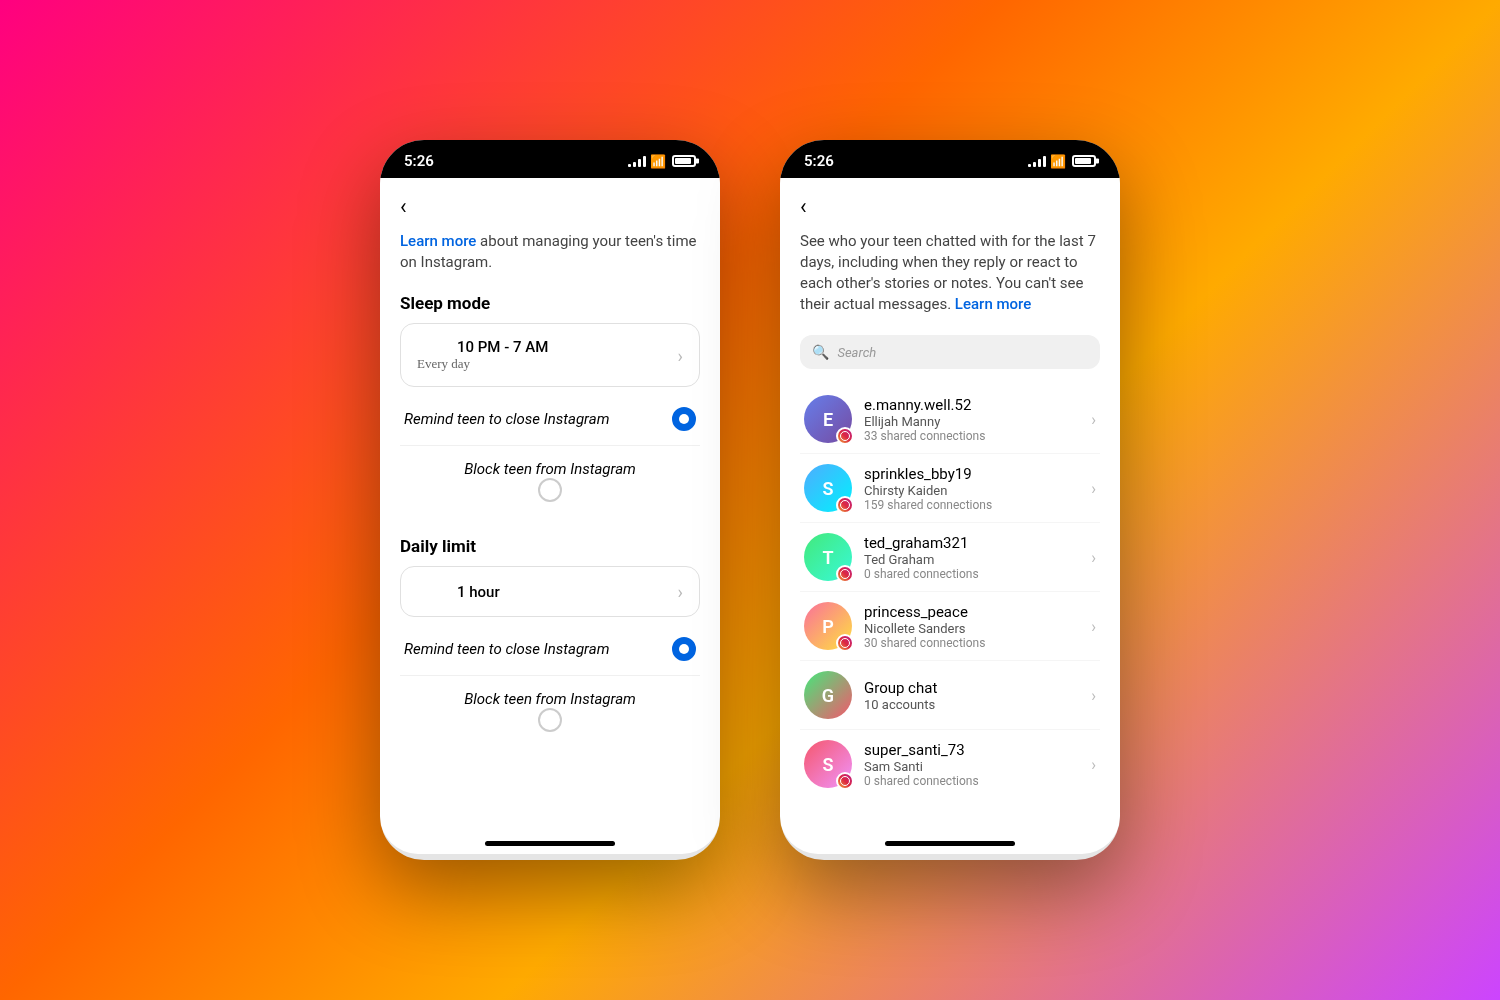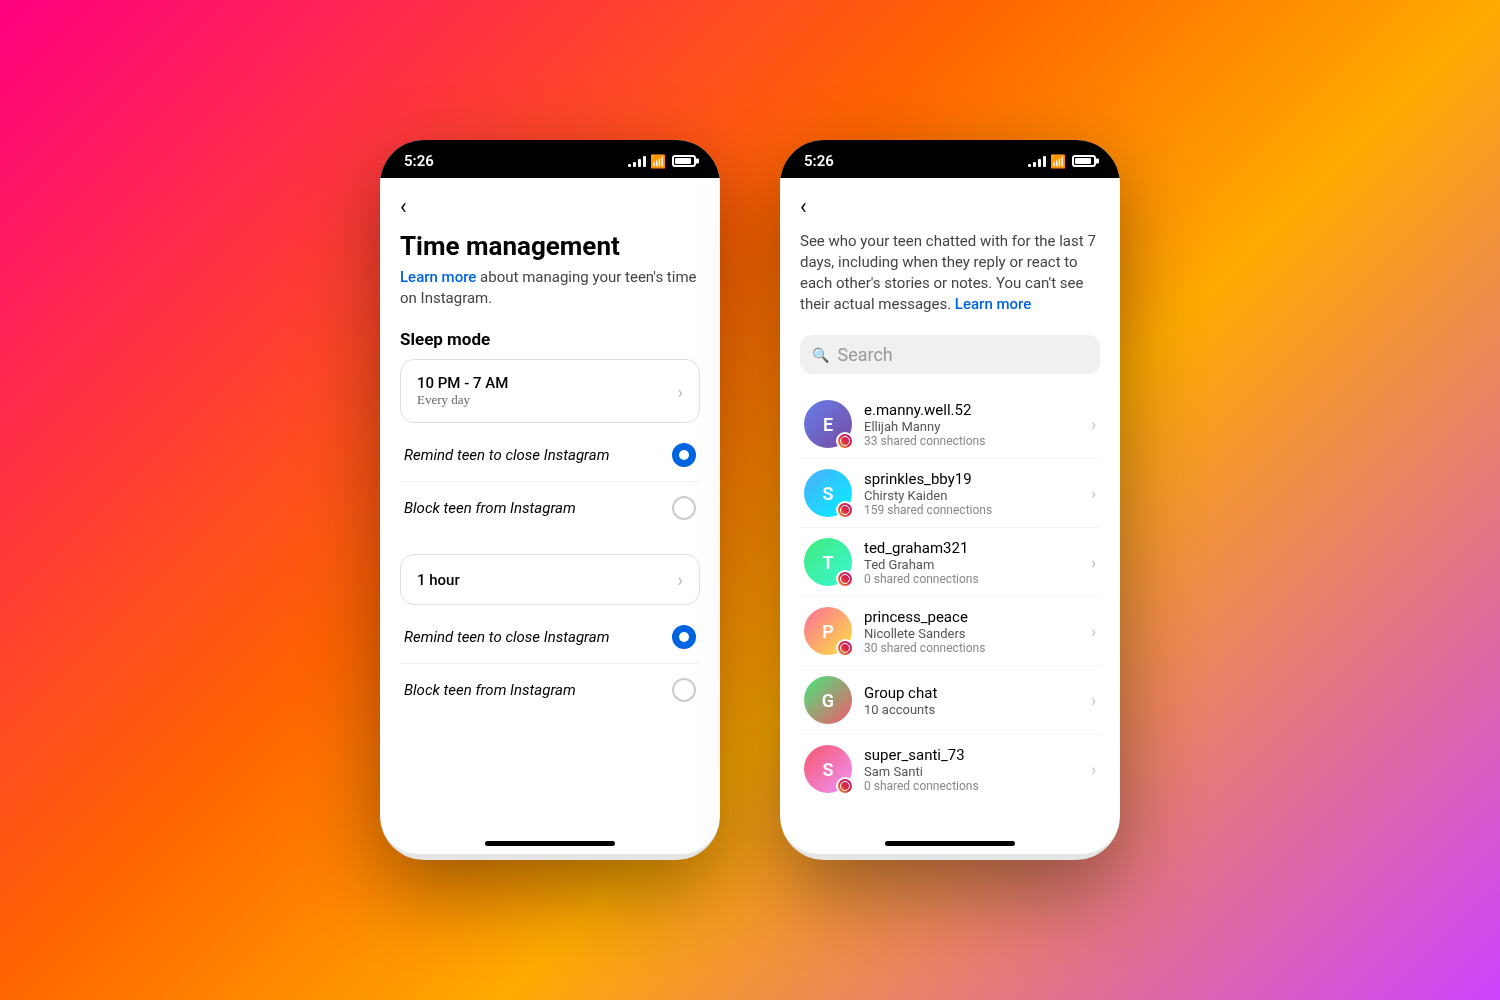--- a/index.html
+++ b/index.html
@@ -160,20 +160,21 @@
       justify-content: space-between;
       align-items: center;
       margin-bottom: 6px;
       cursor: pointer;
     }
 
     .card-text-primary {
       font-size: 15px;
       font-weight: 500;
       color: #000;
+      margin-left: 40px;
     }
 
     .card-text-secondary {
       font-size: 13px;
       color: #666;
       font-family: Liberation Serif, serif;
     }
 
     .chevron {
       font-size: 18px;
@@ -183,20 +184,21 @@
     .radio-option {
       display: flex;
       justify-content: space-between;
       align-items: center;
       padding: 14px 4px;
       border-bottom: 1px solid #f0f0f0;
     }
 
     .radio-option:last-child {
       border-bottom: none;
+      flex-direction: column;
     }
 
     .radio-option-text {
       font-size: 15px;
       color: #000;
       font-style: italic;
     }
 
     .radio-circle {
       width: 24px;
@@ -243,22 +245,23 @@
       gap: 8px;
       margin-bottom: 16px;
     }
 
     .search-icon-svg {
       font-size: 14px;
       color: #888;
     }
 
     .search-placeholder {
-      font-size: 18px;
+      font-size: 13px;
       color: #999;
+      font-style: italic;
     }
 
     .contact-item {
       display: flex;
       align-items: center;
       padding: 10px 4px;
       border-bottom: 1px solid #f5f5f5;
       cursor: pointer;
       gap: 12px;
     }
@@ -359,21 +362,20 @@
             <span></span>
         </div>
         <span class="wifi-icon">📶</span>
         <div class="battery-icon"></div>
       </div>
     </div>
 
     <div class="phone-screen">
       <div class="screen-content">
         <div class="back-btn">‹</div>
-        <div class="page-title">Time management</div>
         <div class="page-subtitle">
           <span class="learn-more-link">Learn more</span><span> about managing your teen's time on Instagram.</span>
         </div>
 
         
         <div class="section-label">Sleep mode</div>
 
         <div class="card">
           <div>
             <div class="card-text-primary">10 PM - 7 AM</div>
@@ -389,20 +391,21 @@
           </div>
           <div class="radio-option">
             <span class="radio-option-text">Block teen from Instagram</span>
             <div class="radio-circle"></div>
           </div>
         </div>
 
         <div class="section-spacer"></div>
 
         
+        <div class="section-label">Daily limit</div>
 
         <div class="card">
           <span class="card-text-primary">1 hour</span>
           <span class="chevron">›</span>
         </div>
 
         <div>
           <div class="radio-option">
             <span class="radio-option-text">Remind teen to close Instagram</span>
             <div class="radio-circle selected"></div>

